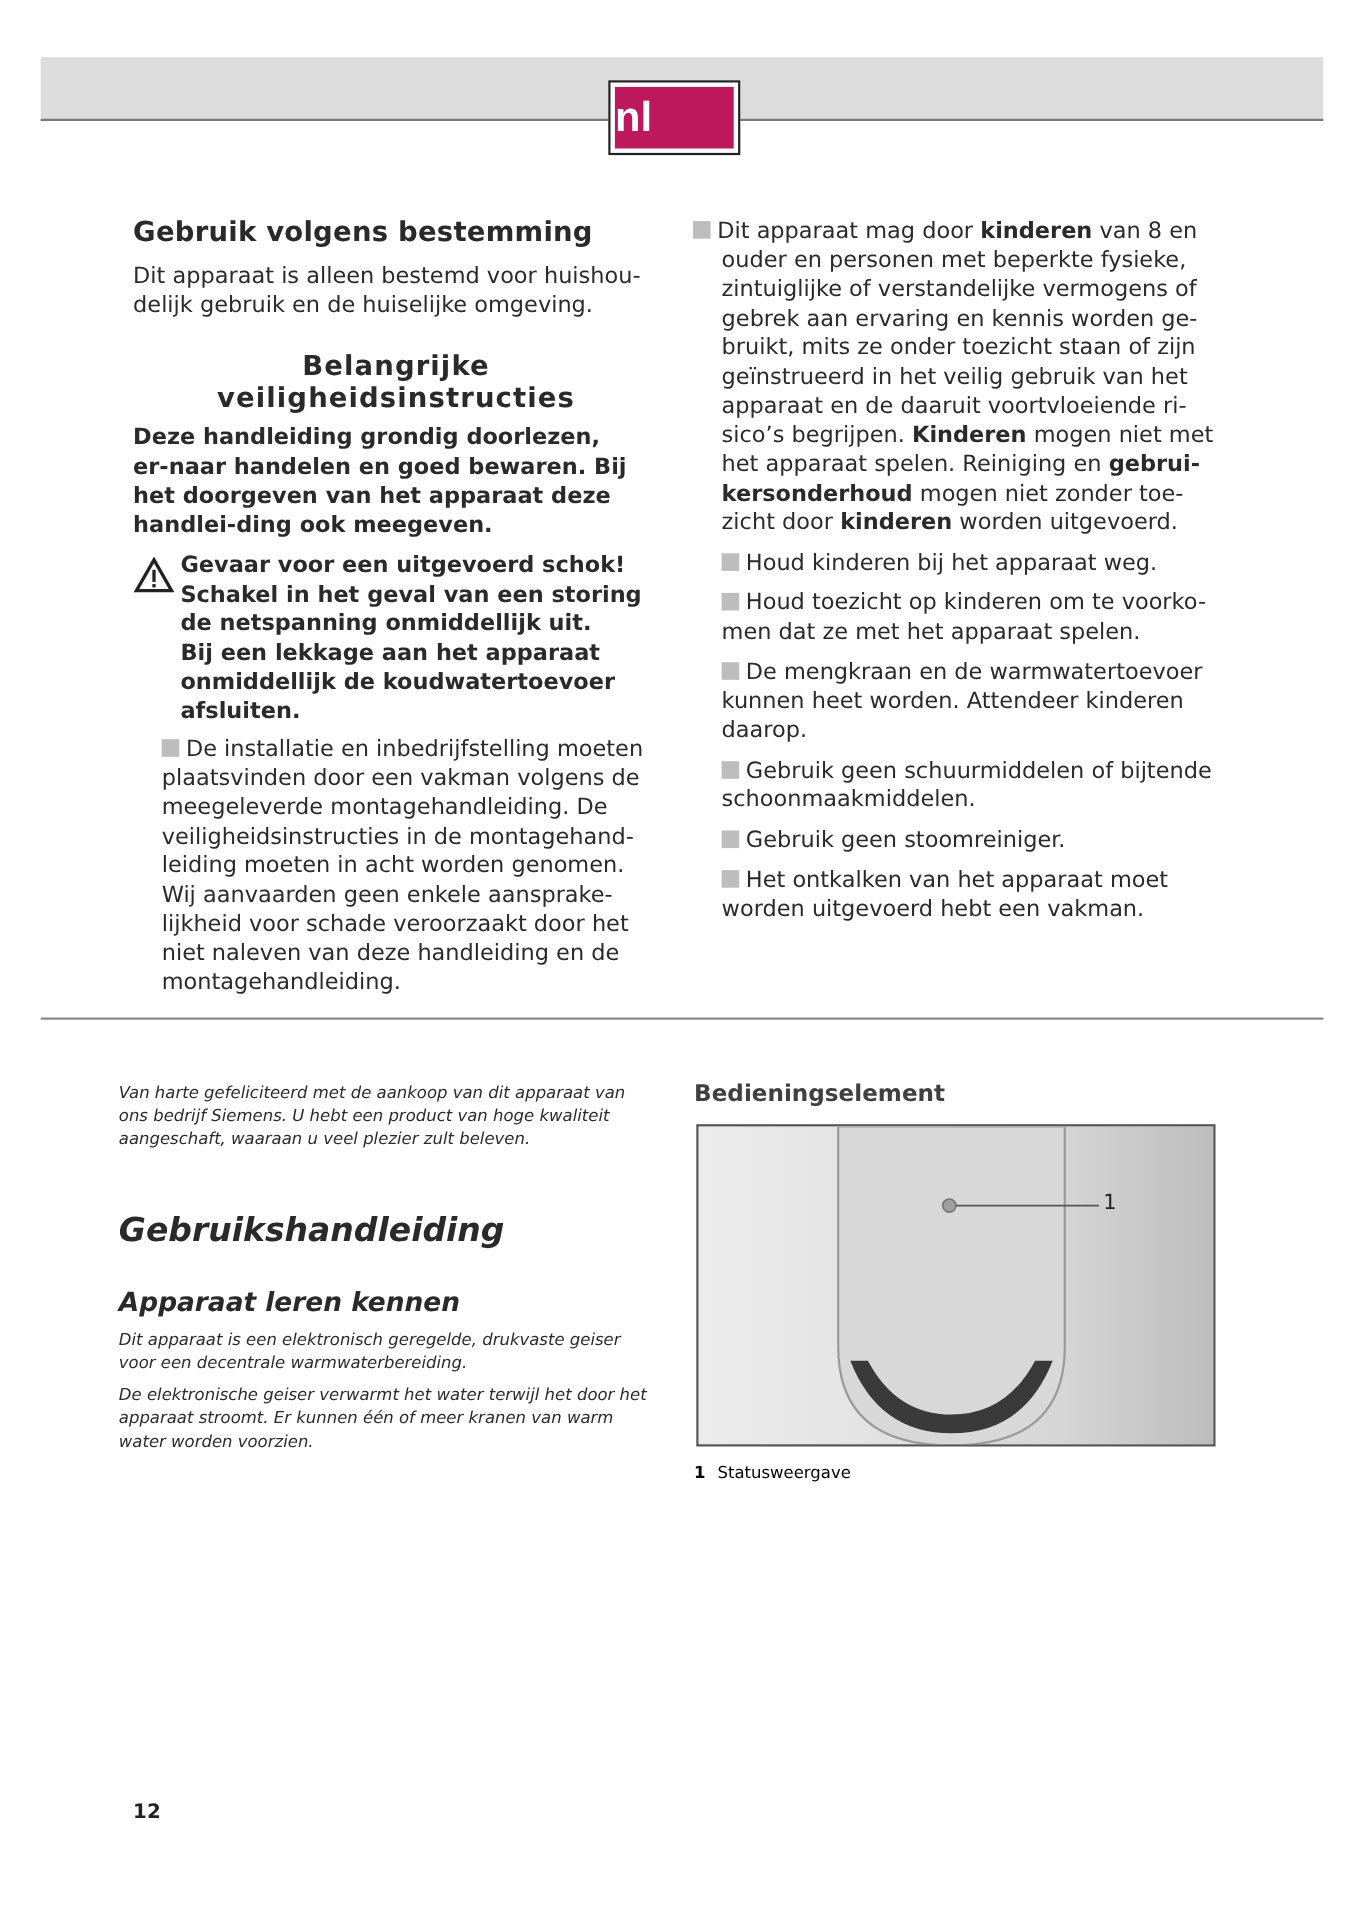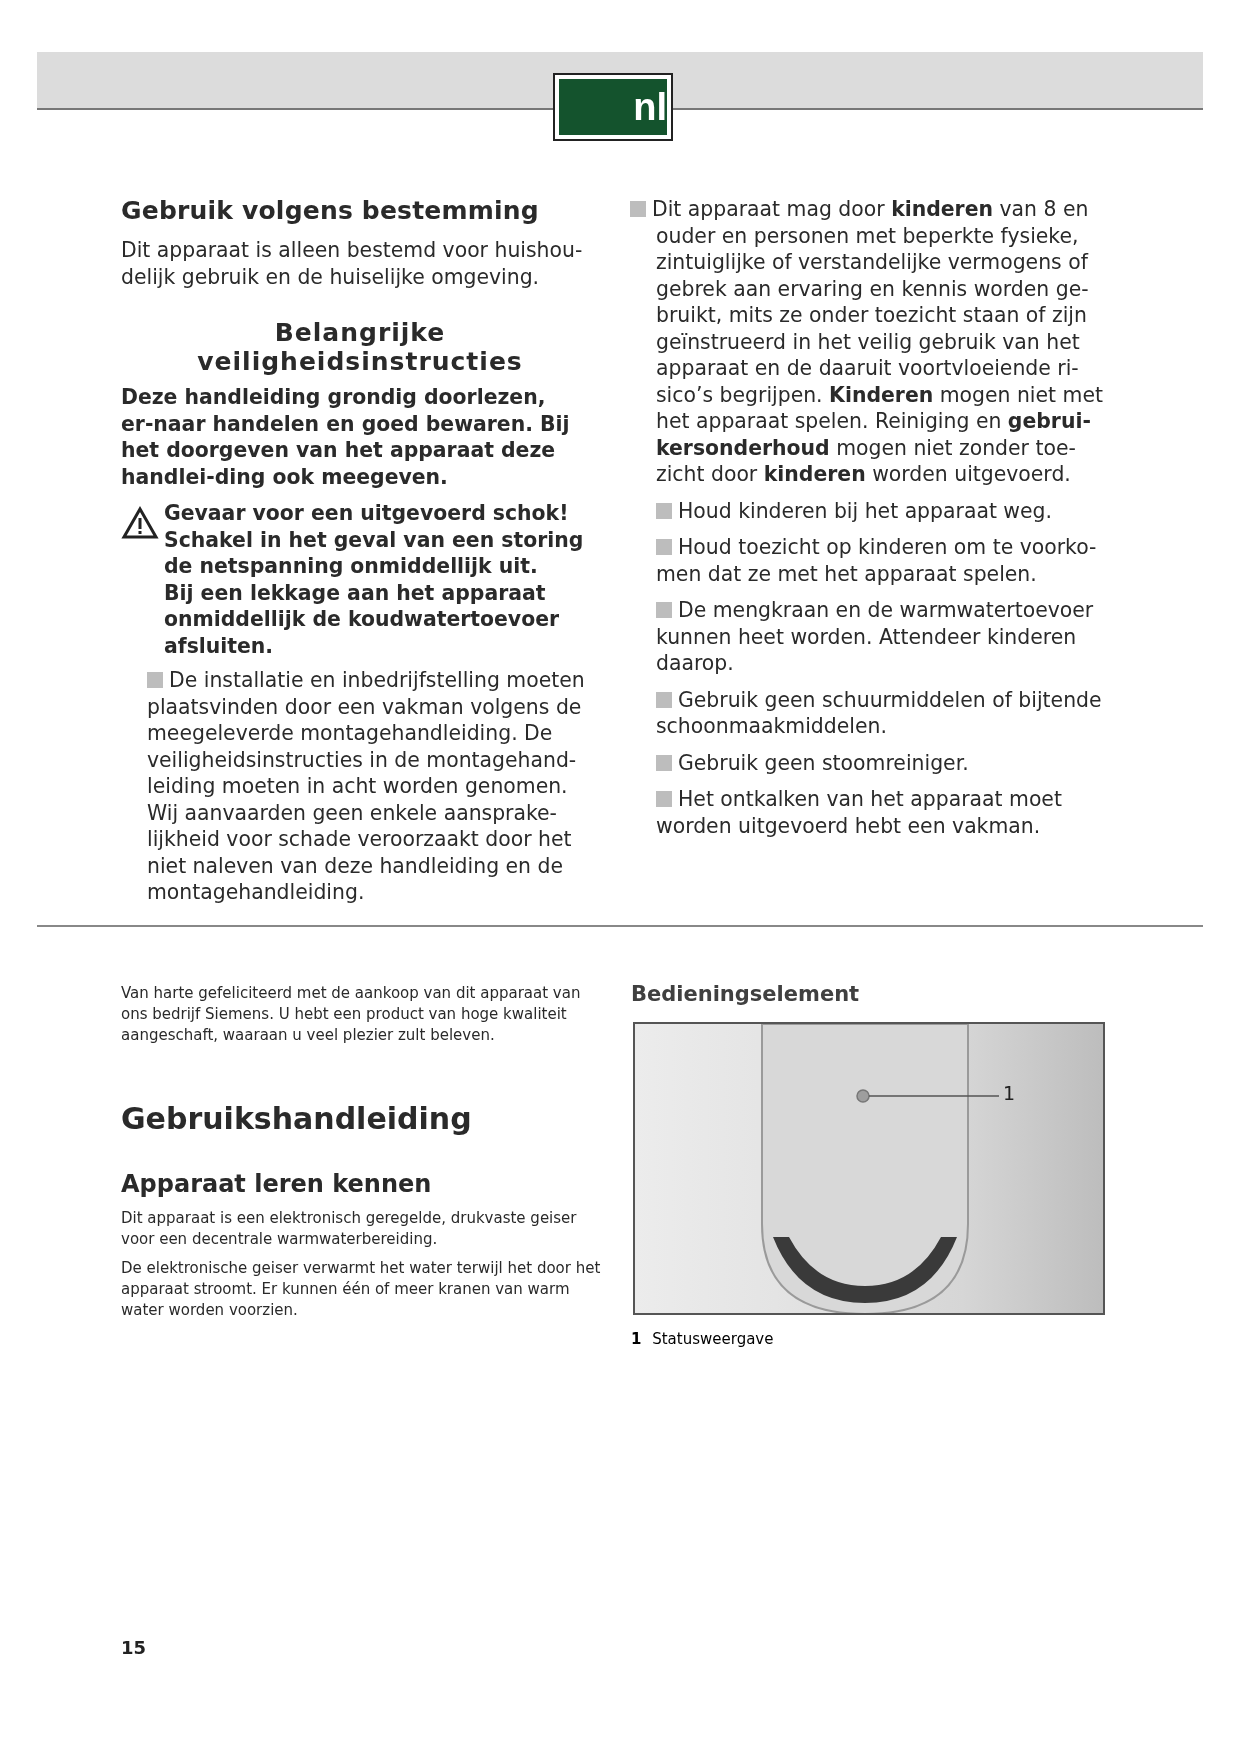--- a/index.html
+++ b/index.html
@@ -2,22 +2,22 @@
 <html><head>
 <meta charset="utf-8">
 <style>
   html, body { margin: 0; padding: 0; }
   body { width: 1241px; height: 1754px; background: #ffffff; position: relative; overflow: hidden;
          font-family: "DejaVu Sans", sans-serif; color: #2a2a2a; }
   .header-band { position: absolute; left: 37px; top: 52px; width: 1166px; height: 56px; background: #dcdcdc;
                  border-bottom: 2px solid #777; }
   .lang-box { position: absolute; left: 553px; top: 73px; width: 120px; height: 68px; border: 2px solid #222;
               background: #fff; box-sizing: border-box; }
-  .lang-inner { position: absolute; left: 4px; top: 4px; right: 4px; bottom: 4px; background: #14532d; color: #fff;
-                font-family: "Liberation Sans", sans-serif; font-weight: bold; font-size: 38px; text-align: right; line-height: 56px; }
+  .lang-inner { position: absolute; left: 4px; top: 4px; right: 4px; bottom: 4px; background: #be185d; color: #fff;
+                font-family: "Liberation Sans", sans-serif; font-weight: bold; font-size: 38px; text-align: left; line-height: 56px; }
   .col { position: absolute; }
   h2 { margin: 0; font-weight: bold; color: #2a2a2a; }
   p { margin: 0; }
   .h-main { font-size: 25px; letter-spacing: 0.2px; }
   .body-lg { font-size: 20.4px; line-height: 26.5px; }
   .bold-lg { font-size: 20.4px; line-height: 26.5px; font-weight: bold; }
   .bullet { display: inline-block; width: 16px; height: 16px; background: #bdbdbd; margin-right: 6px; vertical-align: -1px; }
   .warn-block { position: relative; padding-left: 43px; }
   .warn-icon { position: absolute; left: 0; top: 6px; width: 38px; height: 34px; }
   .divider { position: absolute; left: 37px; top: 925px; width: 1166px; height: 0; border-top: 2px solid #888; }
@@ -69,21 +69,21 @@
     <p class="body-lg" style="margin-top:10px;"><span class="bullet"></span><span>Houd toezicht op kinderen om te voorko-men dat ze met het apparaat spelen.</span></p>
     <p class="body-lg" style="margin-top:10px;"><span class="bullet"></span><span>De mengkraan en de warmwatertoevoer kunnen heet worden. Attendeer kinderen daarop.</span></p>
     <p class="body-lg" style="margin-top:10px;"><span class="bullet"></span><span>Gebruik geen schuurmiddelen of bijtende schoonmaakmiddelen.</span></p>
     <p class="body-lg" style="margin-top:10px;"><span class="bullet"></span><span>Gebruik geen stoomreiniger.</span></p>
     <p class="body-lg" style="margin-top:10px;"><span class="bullet"></span><span>Het ontkalken van het apparaat moet worden uitgevoerd hebt een vakman.</span></p>
   </div>
 </div>
 
 <div class="divider"></div>
 
-<div class="col" style="left:121px; top:983px; width:480px;">
+<div class="col" style="left:108px; top:983px; width:480px;font-style:italic;">
   <p class="small">Van harte gefeliciteerd met de aankoop van dit apparaat van ons bedrijf Siemens. U hebt een product van hoge kwaliteit aangeschaft, waaraan u veel plezier zult beleven.</p>
   <h2 class="h-xl" style="margin-top:55px;">Gebruikshandleiding</h2>
   <h2 class="h-md" style="margin-top:34px; margin-bottom:10px;">Apparaat leren kennen</h2>
   <p class="small">Dit apparaat is een elektronisch geregelde, drukvaste geiser voor een decentrale warmwaterbereiding.</p>
   <p class="small" style="margin-top:8px;">De elektronische geiser verwarmt het water terwijl het door het apparaat stroomt. Er kunnen één of meer kranen van warm water worden voorzien.</p>
 </div>
 
 <div class="col" style="left:631px; top:982px; width:480px;">
   <h2 class="h-gray">Bedieningselement</h2>
 </div>
@@ -99,13 +99,13 @@
     <line x1="234" y1="72" x2="364" y2="72" stroke="#555" stroke-width="1.5"></line>
   </svg>
   <span style="position:absolute; left:368px; top:58px; font-size:19px; color:#222;">1</span>
 </div>
 
 <div style="position:absolute; left:631px; top:1330px; font-size:15px; color:#000000;">
   <b>1</b>
   <span style="margin-left:6px;">Statusweergave</span>
 </div>
 
-<div class="page-num">15</div>
+<div class="page-num">12</div>
 
 </body></html>

